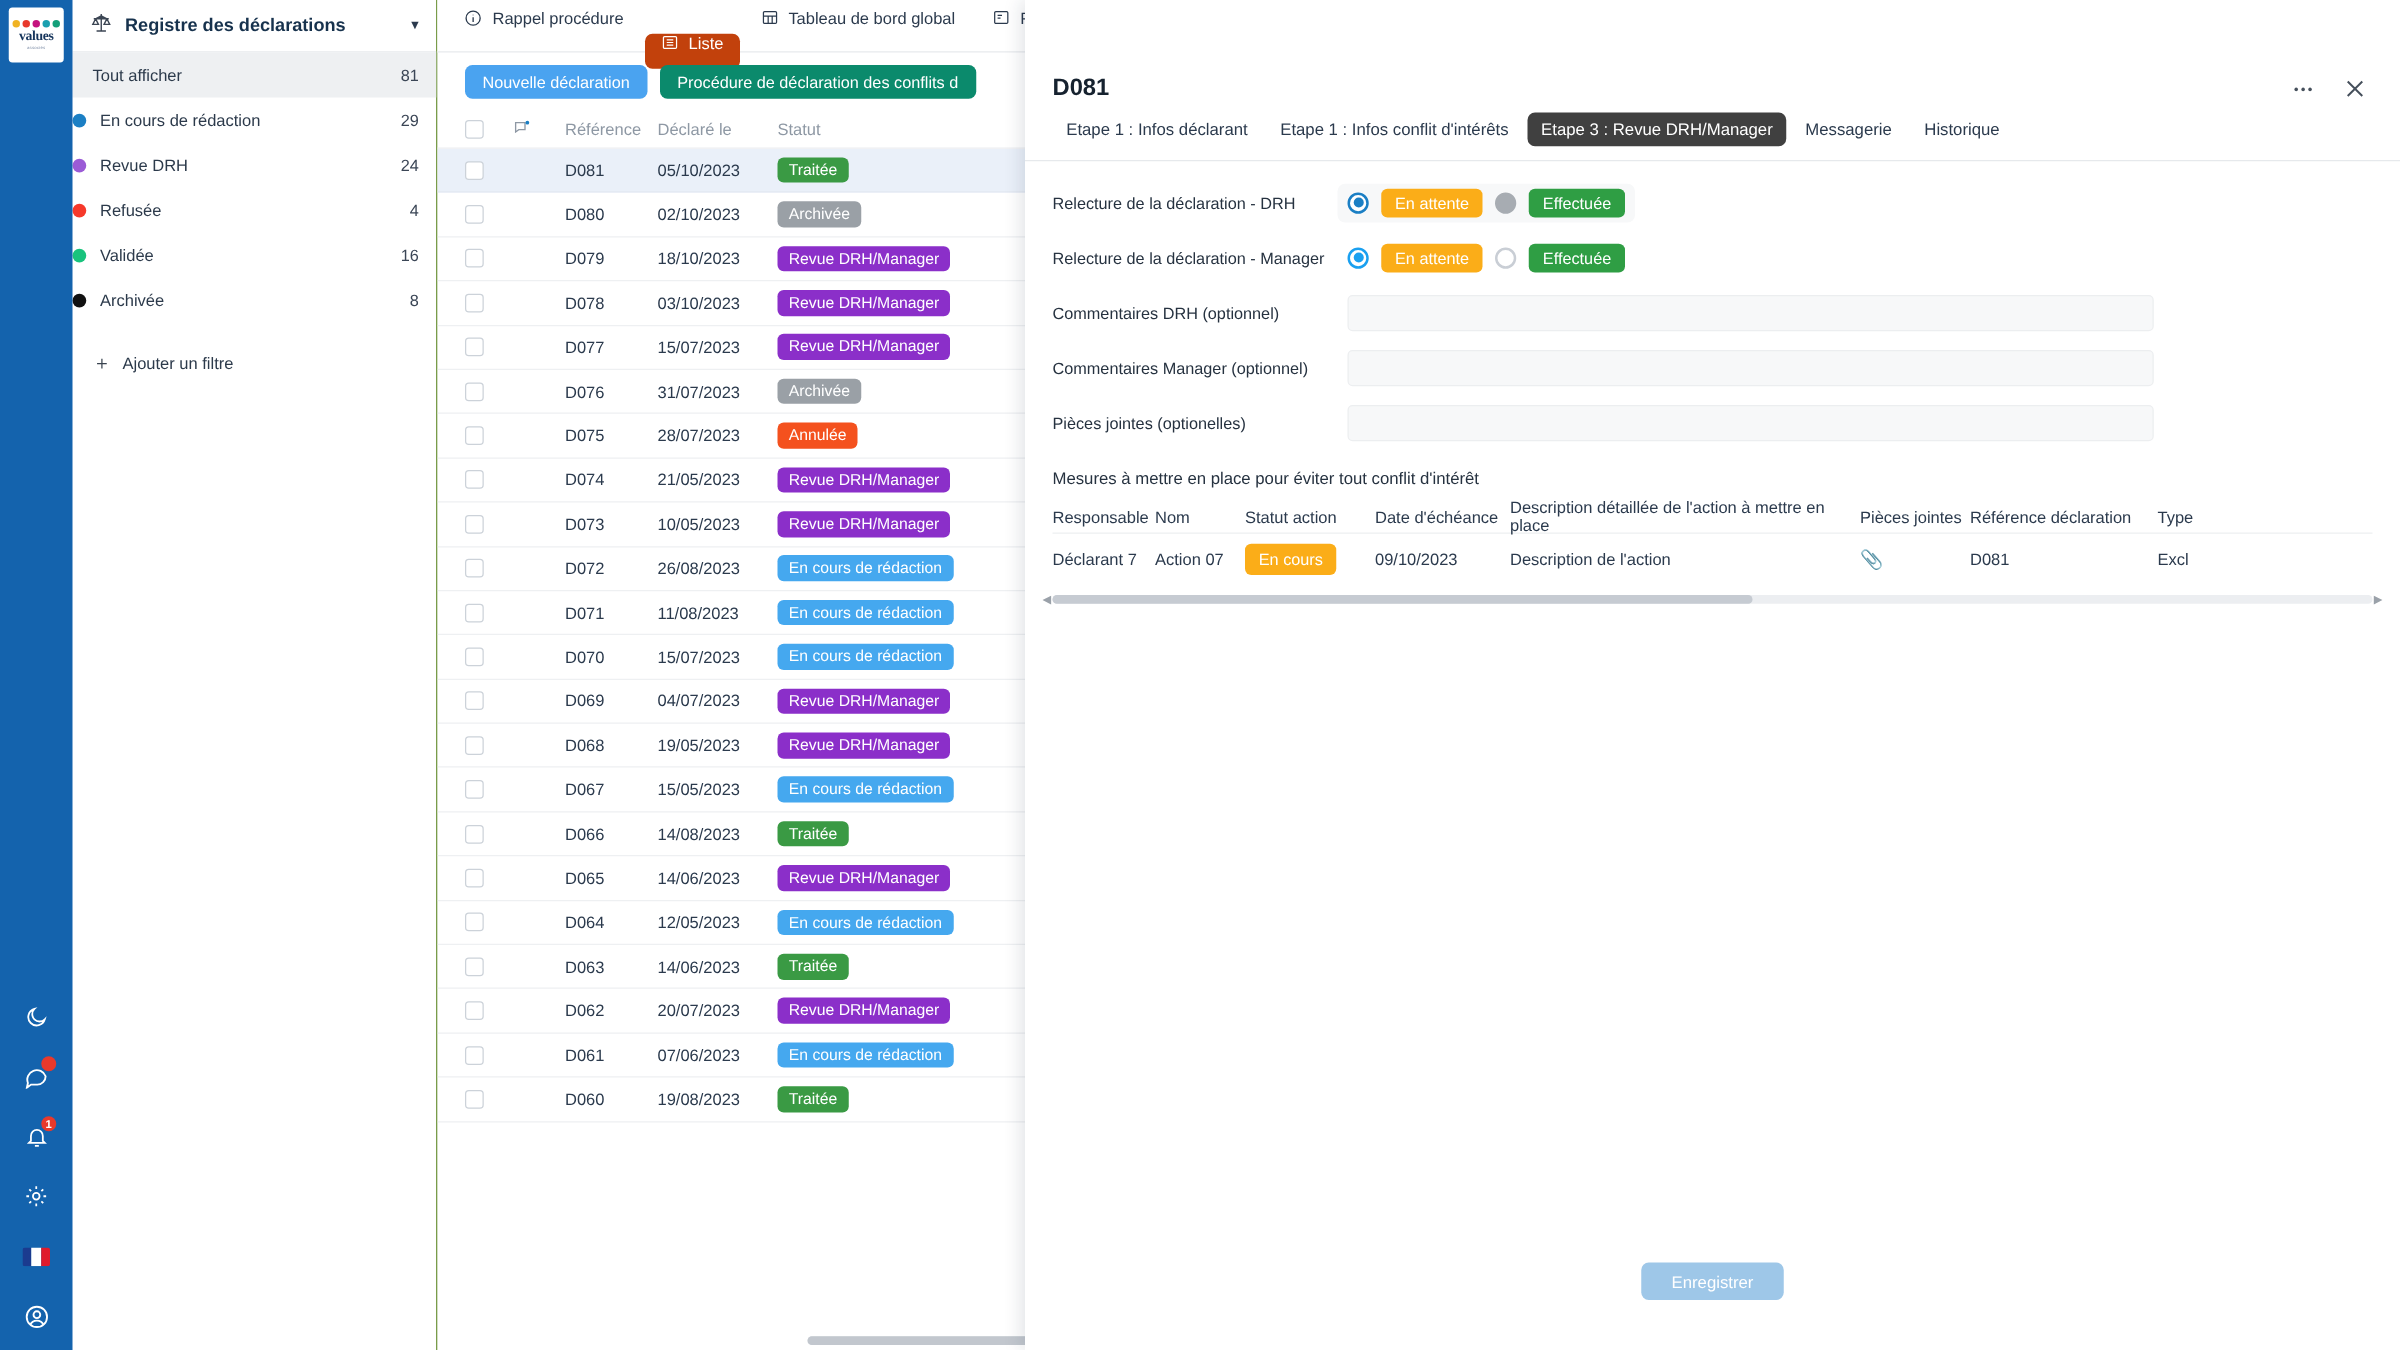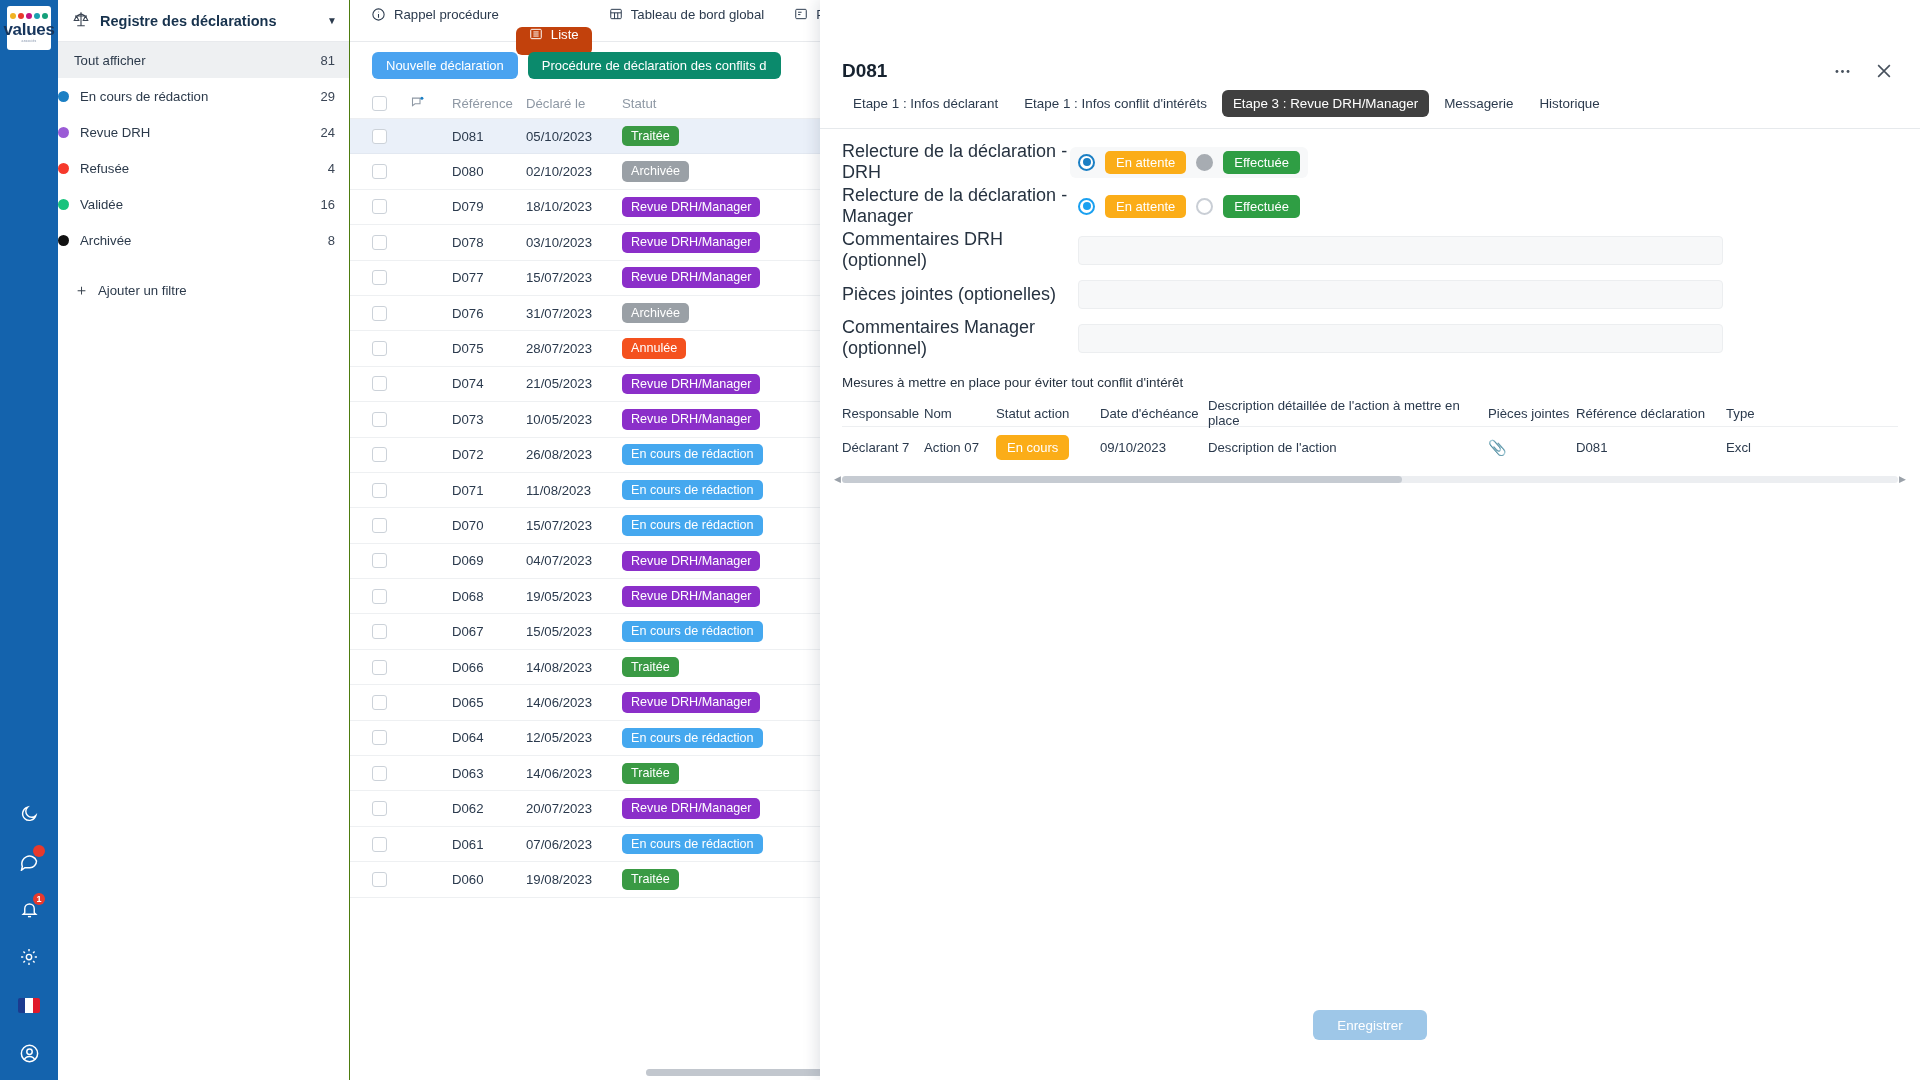--- a/index.html
+++ b/index.html
@@ -17,21 +17,21 @@
     display: flex; flex-direction: column; align-items: center;
     flex: 0 0 58px; position: relative;
   }
   .rail-logo {
     width: 44px; height: 44px; background: #fff; border-radius: 3px;
     margin-top: 6px; display: flex; flex-direction: column;
     align-items: center; justify-content: center; gap: 2px;
   }
   .logo-dots { display: flex; gap: 2px; }
   .logo-dots i { width: 6px; height: 6px; border-radius: 50%; display: block; }
-  .logo-word { font-size: 17px; font-weight: bold; color: #16355c; letter-spacing: -0.3px; line-height: 1; }
+  .logo-word { font-size: 11px; font-weight: bold; color: #16355c; letter-spacing: -0.3px; line-height: 1; font-family: Liberation Serif, serif; }
   .logo-sub { font-size: 3.4px; color: #7b8ba5; letter-spacing: .2px; line-height: 1; }
   .rail-bottom { position: absolute; bottom: 14px; display: flex; flex-direction: column; align-items: center; gap: 22px; }
   .rail-ico { width: 26px; height: 26px; position: relative; display: flex; align-items: center; justify-content: center; color: #fff; }
   .rail-ico svg { display: block; }
   .rail-badge {
     position: absolute; top: -3px; right: -3px; background: #e8392c; color: #fff;
     font-size: 9px; line-height: 12px; min-width: 12px; height: 12px; border-radius: 6px;
     text-align: center; font-weight: bold;
   }
   .flag { width: 22px; height: 15px; display: flex; border-radius: 2px; overflow: hidden; }
@@ -136,21 +136,21 @@
   .pn-head { display: flex; align-items: center; padding: 56px 26px 0 22px; height: 86px; }
   .pn-title { font-size: 19px; font-weight: bold; color: #16222f; flex: 1; }
   .pn-dots, .pn-close { color: #46505c; cursor: pointer; margin-left: 22px; display: flex; }
   .pn-tabs { display: flex; align-items: center; gap: 4px; padding: 0 22px; height: 34px; }
   .tab { font-size: 13.4px; color: #2b3a4d; padding: 6px 11px; border-radius: 6px; cursor: pointer; white-space: nowrap; }
   .tab.sel { background: #404040; color: #fff; }
   .pn-divider { height: 1px; background: #e6e9ec; margin: 8px 0 0 0; }
 
   .pn-body { flex: 1; padding: 14px 22px 0 22px; overflow: hidden; }
   .frow { display: flex; align-items: center; height: 38px; margin-bottom: 6px; }
-  .flabel { width: 228px; flex: 0 0 228px; font-size: 18px; color: #263240; }
+  .flabel { width: 228px; flex: 0 0 228px; font-size: 13px; color: #263240; }
   .radio-group { display: flex; align-items: center; gap: 10px; background: #f7f8f9; border-radius: 6px; padding: 4px 8px; }
   .radio-group.plain { background: transparent; }
   .radio {
     width: 17px; height: 17px; border-radius: 50%; border: 2px solid #c9ced5;
     background: #fff; display: flex; align-items: center; justify-content: center; cursor: pointer; flex: 0 0 17px;
   }
   .radio.on { border-color: #1b7fc4; }
   .radio.on i { width: 8px; height: 8px; border-radius: 50%; background: #1b7fc4; display: block; }
   .radio.on.bright { border-color: #1aa0f0; }
   .radio.on.bright i { background: #1aa0f0; }
@@ -641,25 +641,25 @@
               <span class="opt amber">En attente</span>
               <span class="radio"></span>
               <span class="opt green">Effectuée</span>
             </div>
           </div>
           <div class="frow">
             <div class="flabel">Commentaires DRH (optionnel)</div>
             <div class="field"></div>
           </div>
           <div class="frow">
+            <div class="flabel">Commentaires Manager (optionnel)</div>
+            <div class="field"></div>
+          </div>
+          <div class="frow">
             <div class="flabel">Pièces jointes (optionelles)</div>
-            <div class="field"></div>
-          </div>
-          <div class="frow">
-            <div class="flabel">Commentaires Manager (optionnel)</div>
             <div class="field"></div>
           </div>
         </div>
 
       <div class="sec-title">Mesures à mettre en place pour éviter tout conflit d'intérêt</div>
 
       <div class="act-tbl">
         <div class="act-head" id="act-head">
             <div class="a1">Responsable</div>
             <div class="a2">Nom</div>

